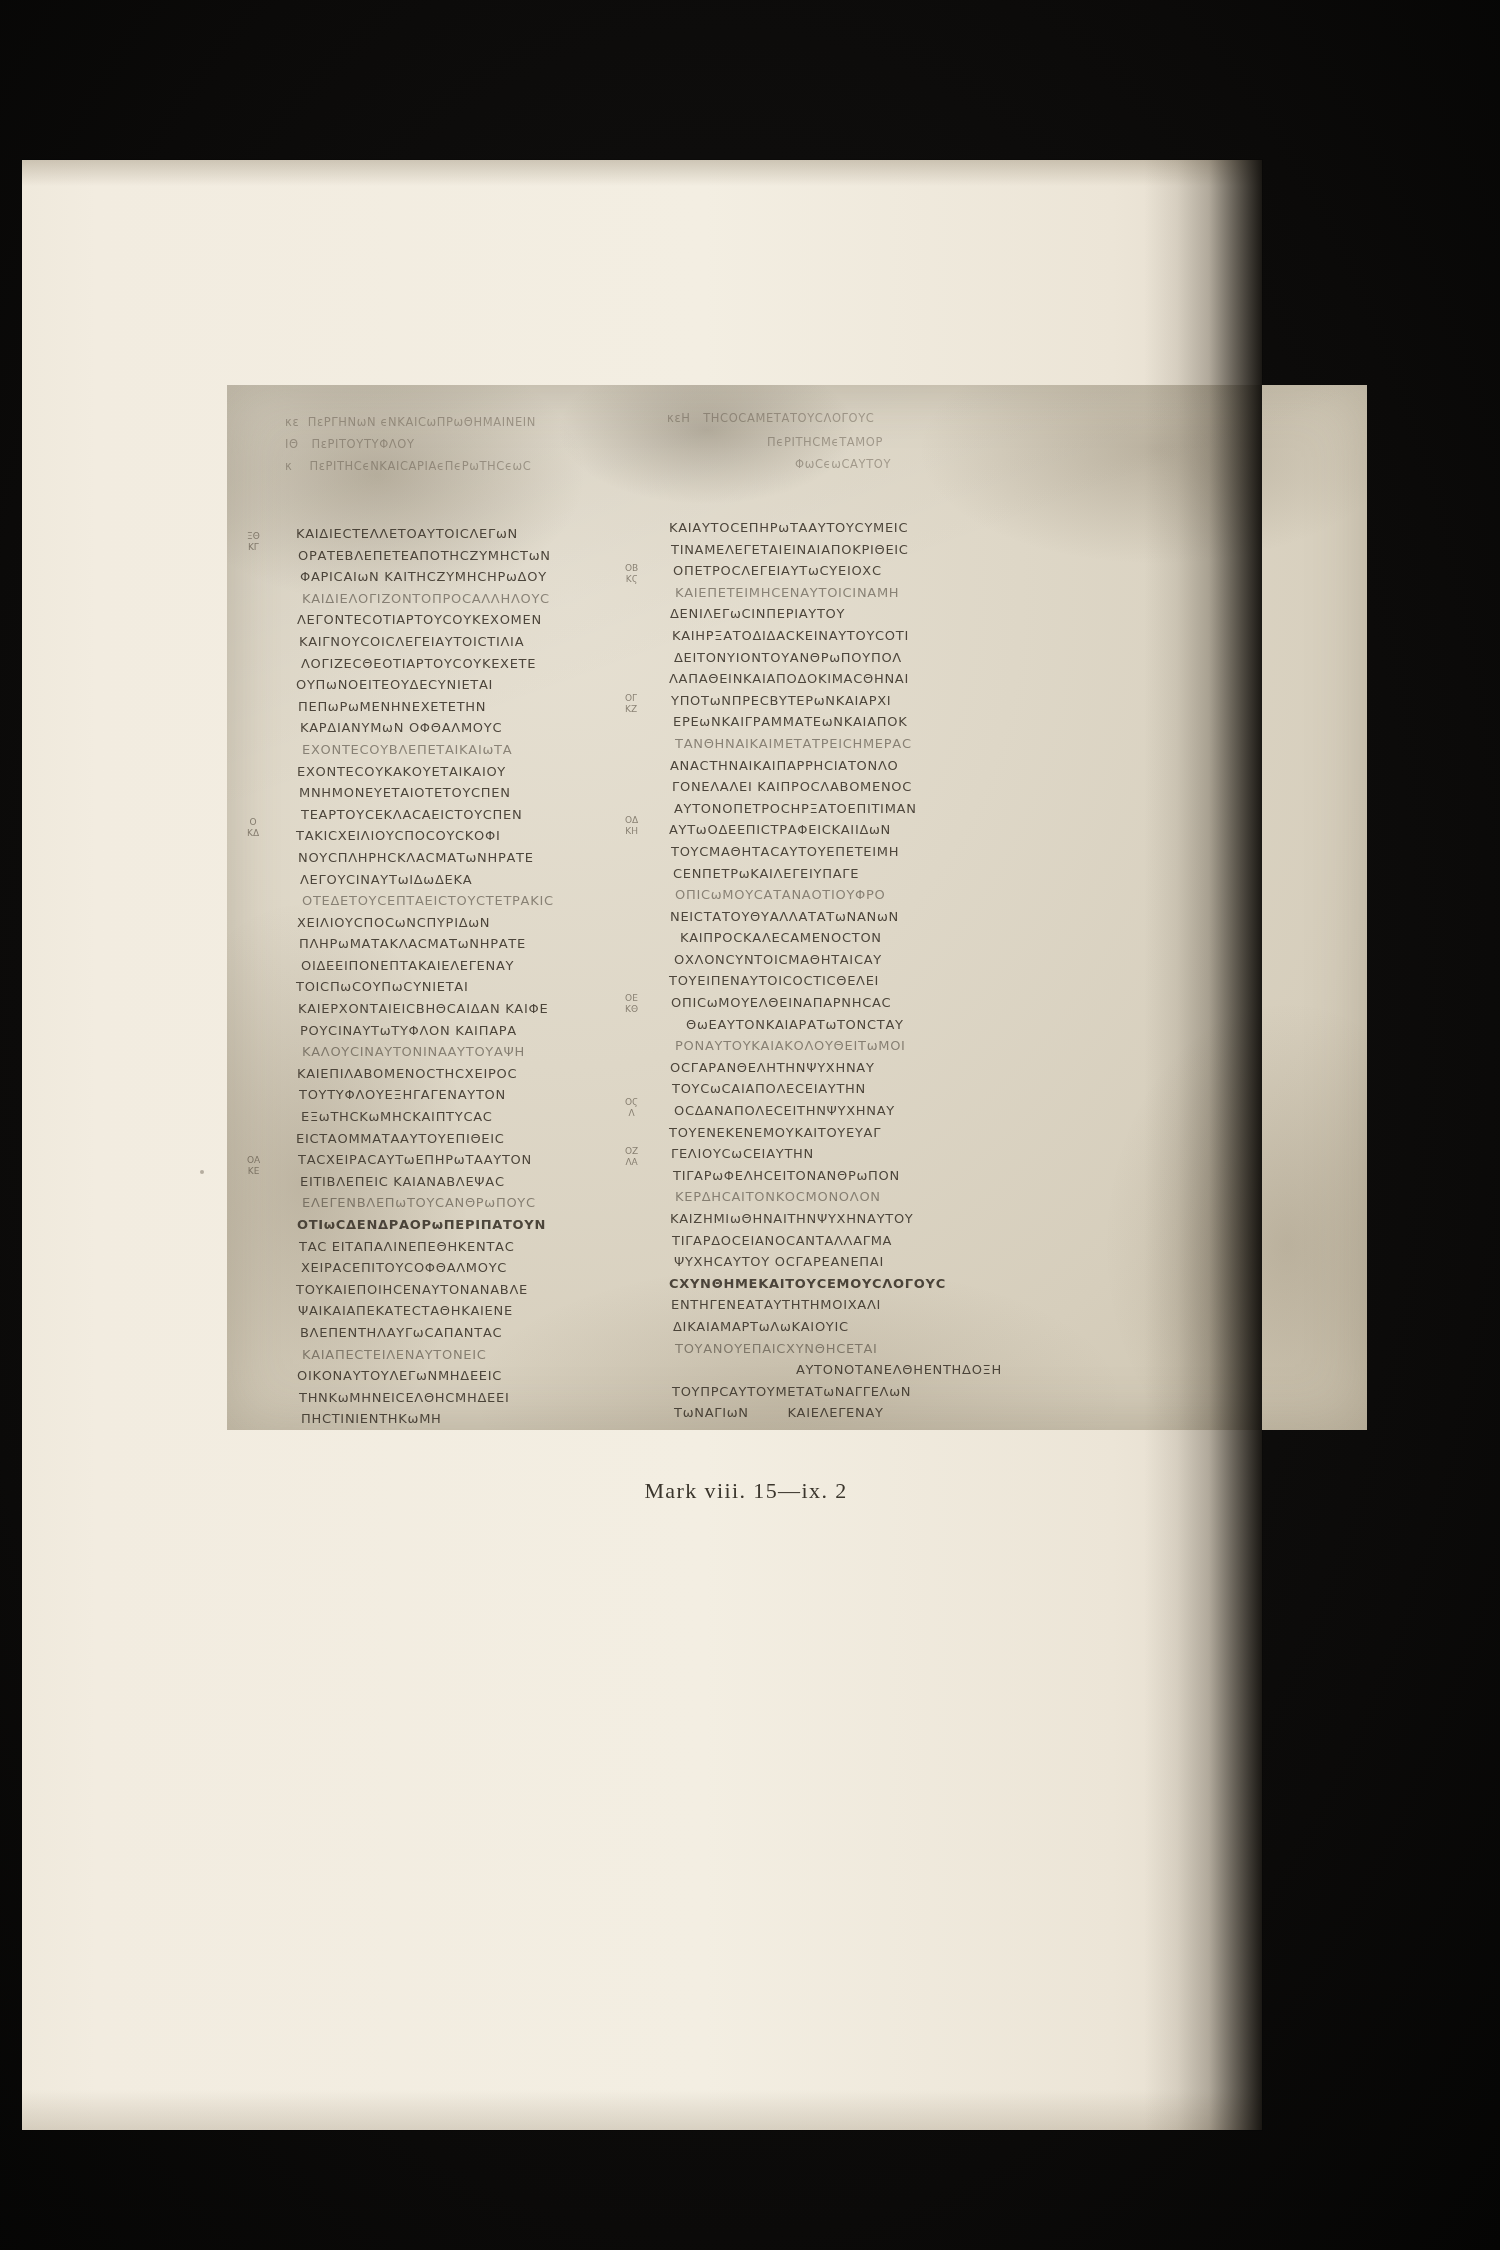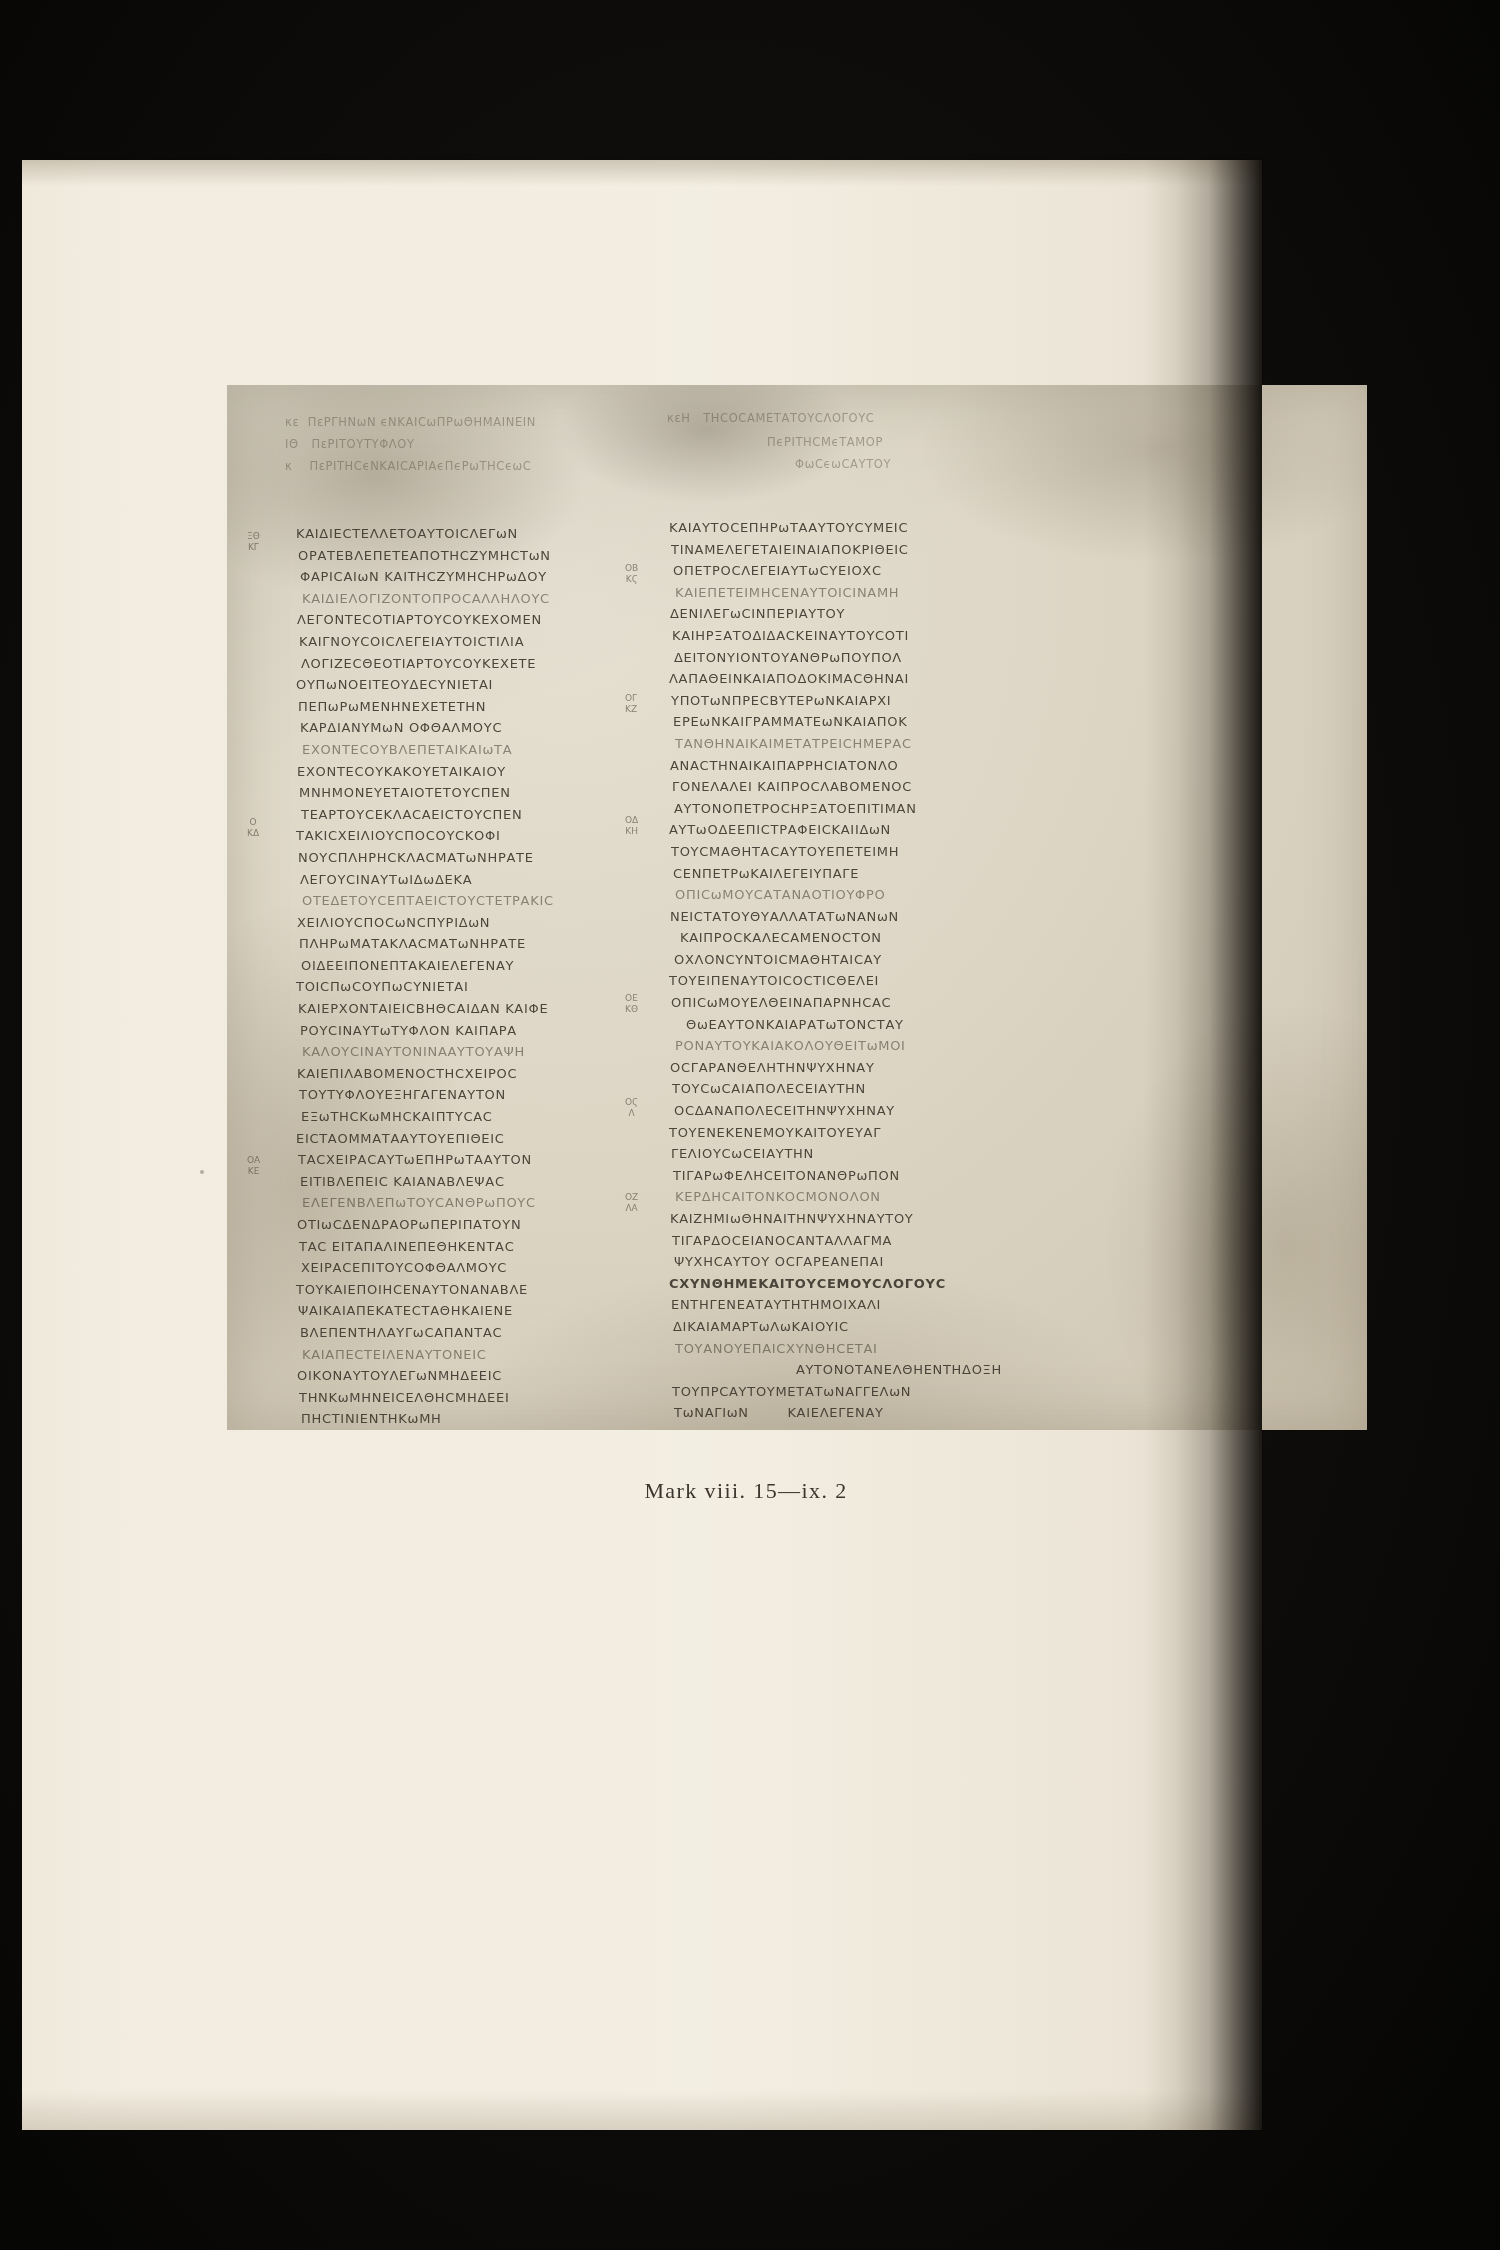--- a/index.html
+++ b/index.html
@@ -196,21 +196,21 @@
       <div class="margin-note" style="left:398px; top:178px;">ΟΒ
 ΚϚ</div>
       <div class="margin-note" style="left:398px; top:308px;">ΟΓ
 ΚΖ</div>
       <div class="margin-note" style="left:398px; top:430px;">ΟΔ
 ΚΗ</div>
       <div class="margin-note" style="left:398px; top:608px;">ΟΕ
 ΚΘ</div>
       <div class="margin-note" style="left:398px; top:712px;">ΟϚ
 Λ</div>
-      <div class="margin-note" style="left:398px; top:807px;">ΟΖ
+      <div class="margin-note" style="left:398px; top:761px;">ΟΖ
 ΛΑ</div>
 
       <div class="col" id="col-left">
           <div class="ms-line" style="margin-left: -3px;">ΚΑΙΔΙΕϹΤΕΛΛΕΤΟΑΥΤΟΙϹΛΕΓωΝ</div>
           <div class="ms-line" style="margin-left: -1px;">ΟΡΑΤΕΒΛΕΠΕΤΕΑΠΟΤΗϹΖΥΜΗϹΤωΝ</div>
           <div class="ms-line" style="margin-left: 1px;">ΦΑΡΙϹΑΙωΝ ΚΑΙΤΗϹΖΥΜΗϹΗΡωΔΟΥ</div>
           <div class="ms-line faint" style="margin-left: 3px;">ΚΑΙΔΙΕΛΟΓΙΖΟΝΤΟΠΡΟϹΑΛΛΗΛΟΥϹ</div>
           <div class="ms-line" style="margin-left: -2px;">ΛΕΓΟΝΤΕϹΟΤΙΑΡΤΟΥϹΟΥΚΕΧΟΜΕΝ</div>
           <div class="ms-line" style="margin-left: 0px;">ΚΑΙΓΝΟΥϹΟΙϹΛΕΓΕΙΑΥΤΟΙϹΤΙΛΙΑ</div>
           <div class="ms-line" style="margin-left: 2px;">ΛΟΓΙΖΕϹΘΕΟΤΙΑΡΤΟΥϹΟΥΚΕΧΕΤΕ</div>
@@ -232,21 +232,21 @@
           <div class="ms-line" style="margin-left: -1px;">ΚΑΙΕΡΧΟΝΤΑΙΕΙϹΒΗΘϹΑΙΔΑΝ ΚΑΙΦΕ</div>
           <div class="ms-line" style="margin-left: 1px;">ΡΟΥϹΙΝΑΥΤωΤΥΦΛΟΝ ΚΑΙΠΑΡΑ</div>
           <div class="ms-line faint" style="margin-left: 3px;">ΚΑΛΟΥϹΙΝΑΥΤΟΝΙΝΑΑΥΤΟΥΑΨΗ</div>
           <div class="ms-line" style="margin-left: -2px;">ΚΑΙΕΠΙΛΑΒΟΜΕΝΟϹΤΗϹΧΕΙΡΟϹ</div>
           <div class="ms-line" style="margin-left: 0px;">ΤΟΥΤΥΦΛΟΥΕΞΗΓΑΓΕΝΑΥΤΟΝ</div>
           <div class="ms-line" style="margin-left: 2px;">ΕΞωΤΗϹΚωΜΗϹΚΑΙΠΤΥϹΑϹ</div>
           <div class="ms-line" style="margin-left: -3px;">ΕΙϹΤΑΟΜΜΑΤΑΑΥΤΟΥΕΠΙΘΕΙϹ</div>
           <div class="ms-line" style="margin-left: -1px;">ΤΑϹΧΕΙΡΑϹΑΥΤωΕΠΗΡωΤΑΑΥΤΟΝ</div>
           <div class="ms-line" style="margin-left: 1px;">ΕΙΤΙΒΛΕΠΕΙϹ ΚΑΙΑΝΑΒΛΕΨΑϹ</div>
           <div class="ms-line faint" style="margin-left: 3px;">ΕΛΕΓΕΝΒΛΕΠωΤΟΥϹΑΝΘΡωΠΟΥϹ</div>
-          <div class="ms-line" style="margin-left: -2px;">ΟΤΙωϹΔΕΝΔΡΑΟΡωΠΕΡΙΠΑΤΟΥΝ</div>
+          <div class="ms-line" style="margin-left: -2px; font-weight: bold;">ΟΤΙωϹΔΕΝΔΡΑΟΡωΠΕΡΙΠΑΤΟΥΝ</div>
           <div class="ms-line" style="margin-left: 0px;">ΤΑϹ ΕΙΤΑΠΑΛΙΝΕΠΕΘΗΚΕΝΤΑϹ</div>
           <div class="ms-line" style="margin-left: 2px;">ΧΕΙΡΑϹΕΠΙΤΟΥϹΟΦΘΑΛΜΟΥϹ</div>
           <div class="ms-line" style="margin-left: -3px;">ΤΟΥΚΑΙΕΠΟΙΗϹΕΝΑΥΤΟΝΑΝΑΒΛΕ</div>
           <div class="ms-line" style="margin-left: -1px;">ΨΑΙΚΑΙΑΠΕΚΑΤΕϹΤΑΘΗΚΑΙΕΝΕ</div>
           <div class="ms-line" style="margin-left: 1px;">ΒΛΕΠΕΝΤΗΛΑΥΓωϹΑΠΑΝΤΑϹ</div>
           <div class="ms-line faint" style="margin-left: 3px;">ΚΑΙΑΠΕϹΤΕΙΛΕΝΑΥΤΟΝΕΙϹ</div>
           <div class="ms-line" style="margin-left: -2px;">ΟΙΚΟΝΑΥΤΟΥΛΕΓωΝΜΗΔΕΕΙϹ</div>
           <div class="ms-line" style="margin-left: 0px;">ΤΗΝΚωΜΗΝΕΙϹΕΛΘΗϹΜΗΔΕΕΙ</div>
           <div class="ms-line" style="margin-left: 2px;">ΠΗϹΤΙΝΙΕΝΤΗΚωΜΗ</div>
           <div class="ms-line" style="margin-left: -3px;">ΚΑΙΕΞΗΛΘΕΝΟΙϹΚΑΙΟΙΜΑΘΗΤΑΙ</div>

